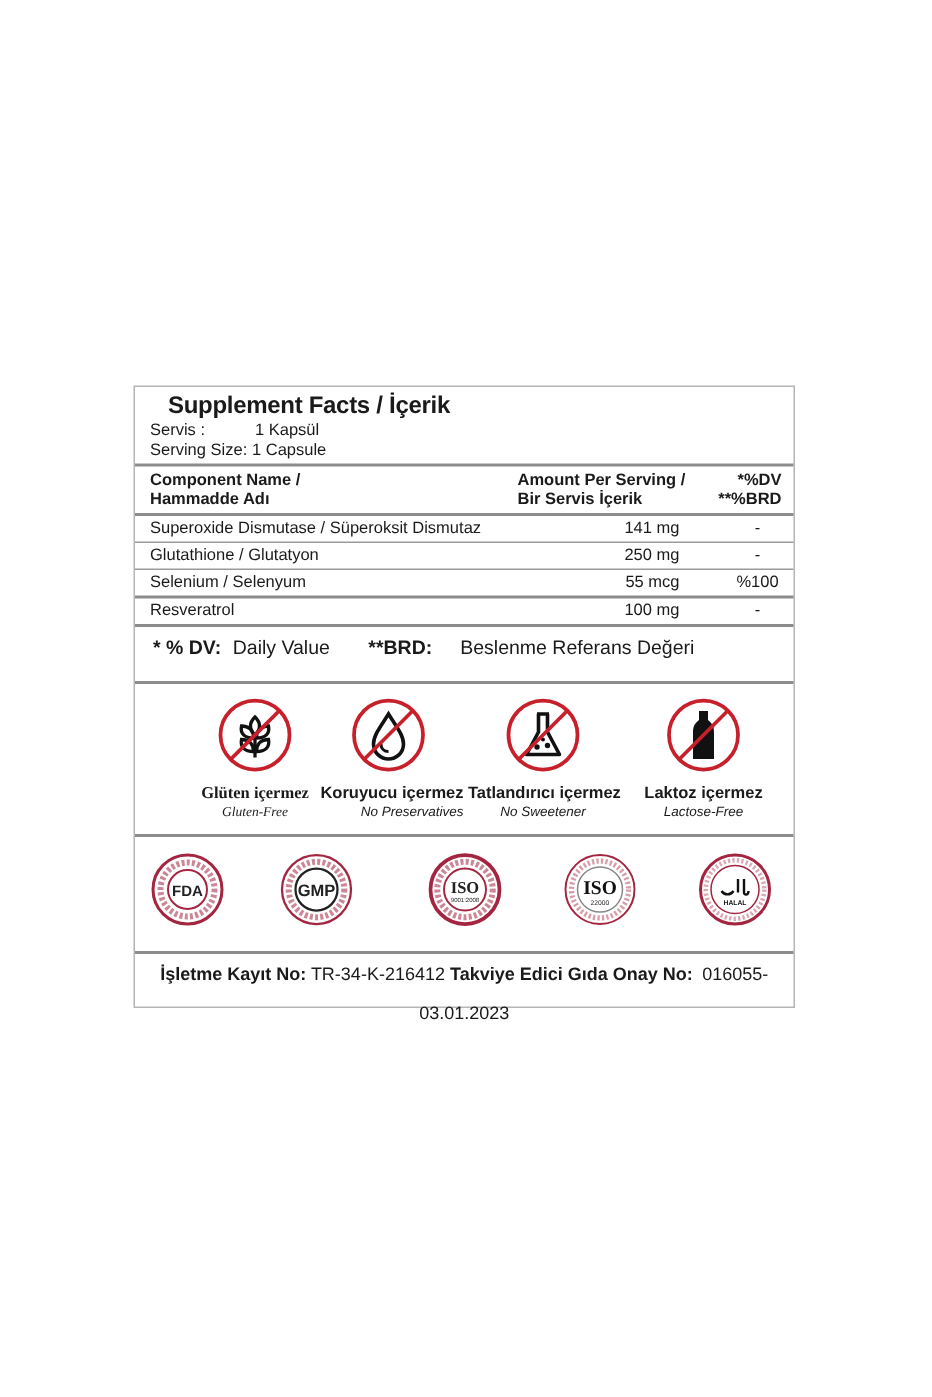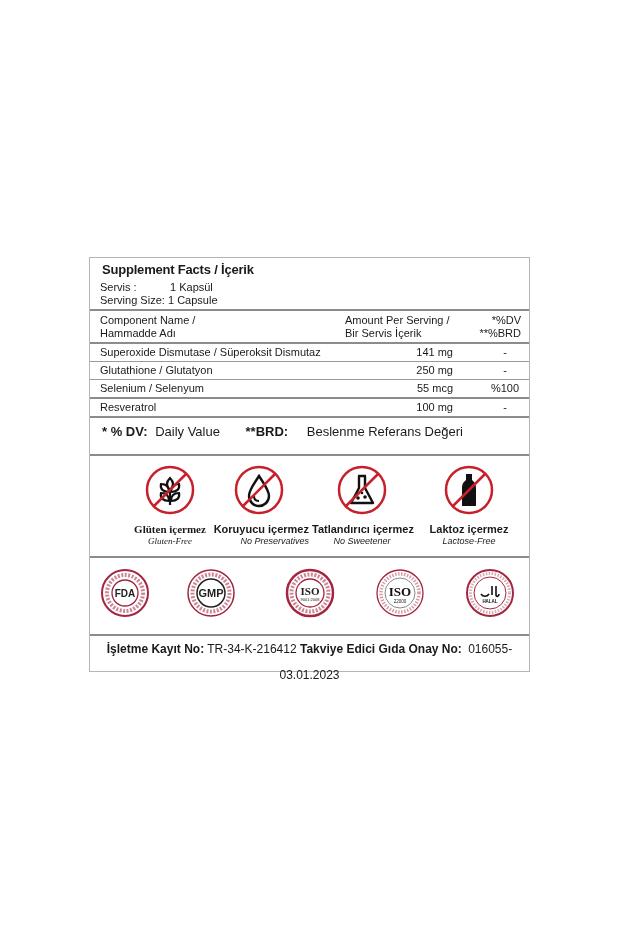--- a/index.html
+++ b/index.html
@@ -1,23 +1,23 @@
 <!DOCTYPE html>
 <html><head>
 <meta charset="utf-8">
 <style>
   html,body{margin:0;padding:0;background:#fff;}
   body{width:621px;height:931px;position:relative;font-family:"Liberation Sans","DejaVu Sans",sans-serif;color:#1a1a1a;}
   .panel{position:absolute;left:89px;top:257px;width:441px;height:415px;border:1px solid #b5b5b5;box-sizing:border-box;}
   .hline{position:absolute;left:0;width:100%;border-top:1px solid #9a9a9a;}
   .hline.thick{border-top:2px solid #8c8c8c;}
-  .title{position:absolute;left:12px;top:4px;font-size:13px;font-weight:bold;letter-spacing:-0.2px;}
+  .title{position:absolute;left:22px;top:4px;font-size:16px;font-weight:bold;letter-spacing:-0.2px;}
   .srv{position:absolute;left:10px;font-size:11px;}
   .srv .val{position:absolute;left:70px;white-space:nowrap;}
-  .hdr{position:absolute;font-size:11px;font-weight:normal;line-height:13px;}
+  .hdr{position:absolute;font-size:11px;font-weight:bold;line-height:13px;}
   .row{position:absolute;left:0;width:100%;height:18px;font-size:11px;}
   .row .name{position:absolute;left:10px;top:2px;}
   .row .amt{position:absolute;right:76px;top:2px;}
   .row .dv{position:absolute;left:390px;width:50px;text-align:center;top:2px;}
   .legend{position:absolute;left:12px;top:166px;font-size:13px;}
   .legend b{font-weight:bold;}
   .icons{position:absolute;top:198px;left:0;width:100%;height:100px;}
   .ic{position:absolute;top:8px;width:100px;text-align:center;}
   .ic svg{display:block;margin:0 auto;}
   .ic .l1{font-size:11px;font-weight:bold;margin-top:7px;white-space:nowrap;}

